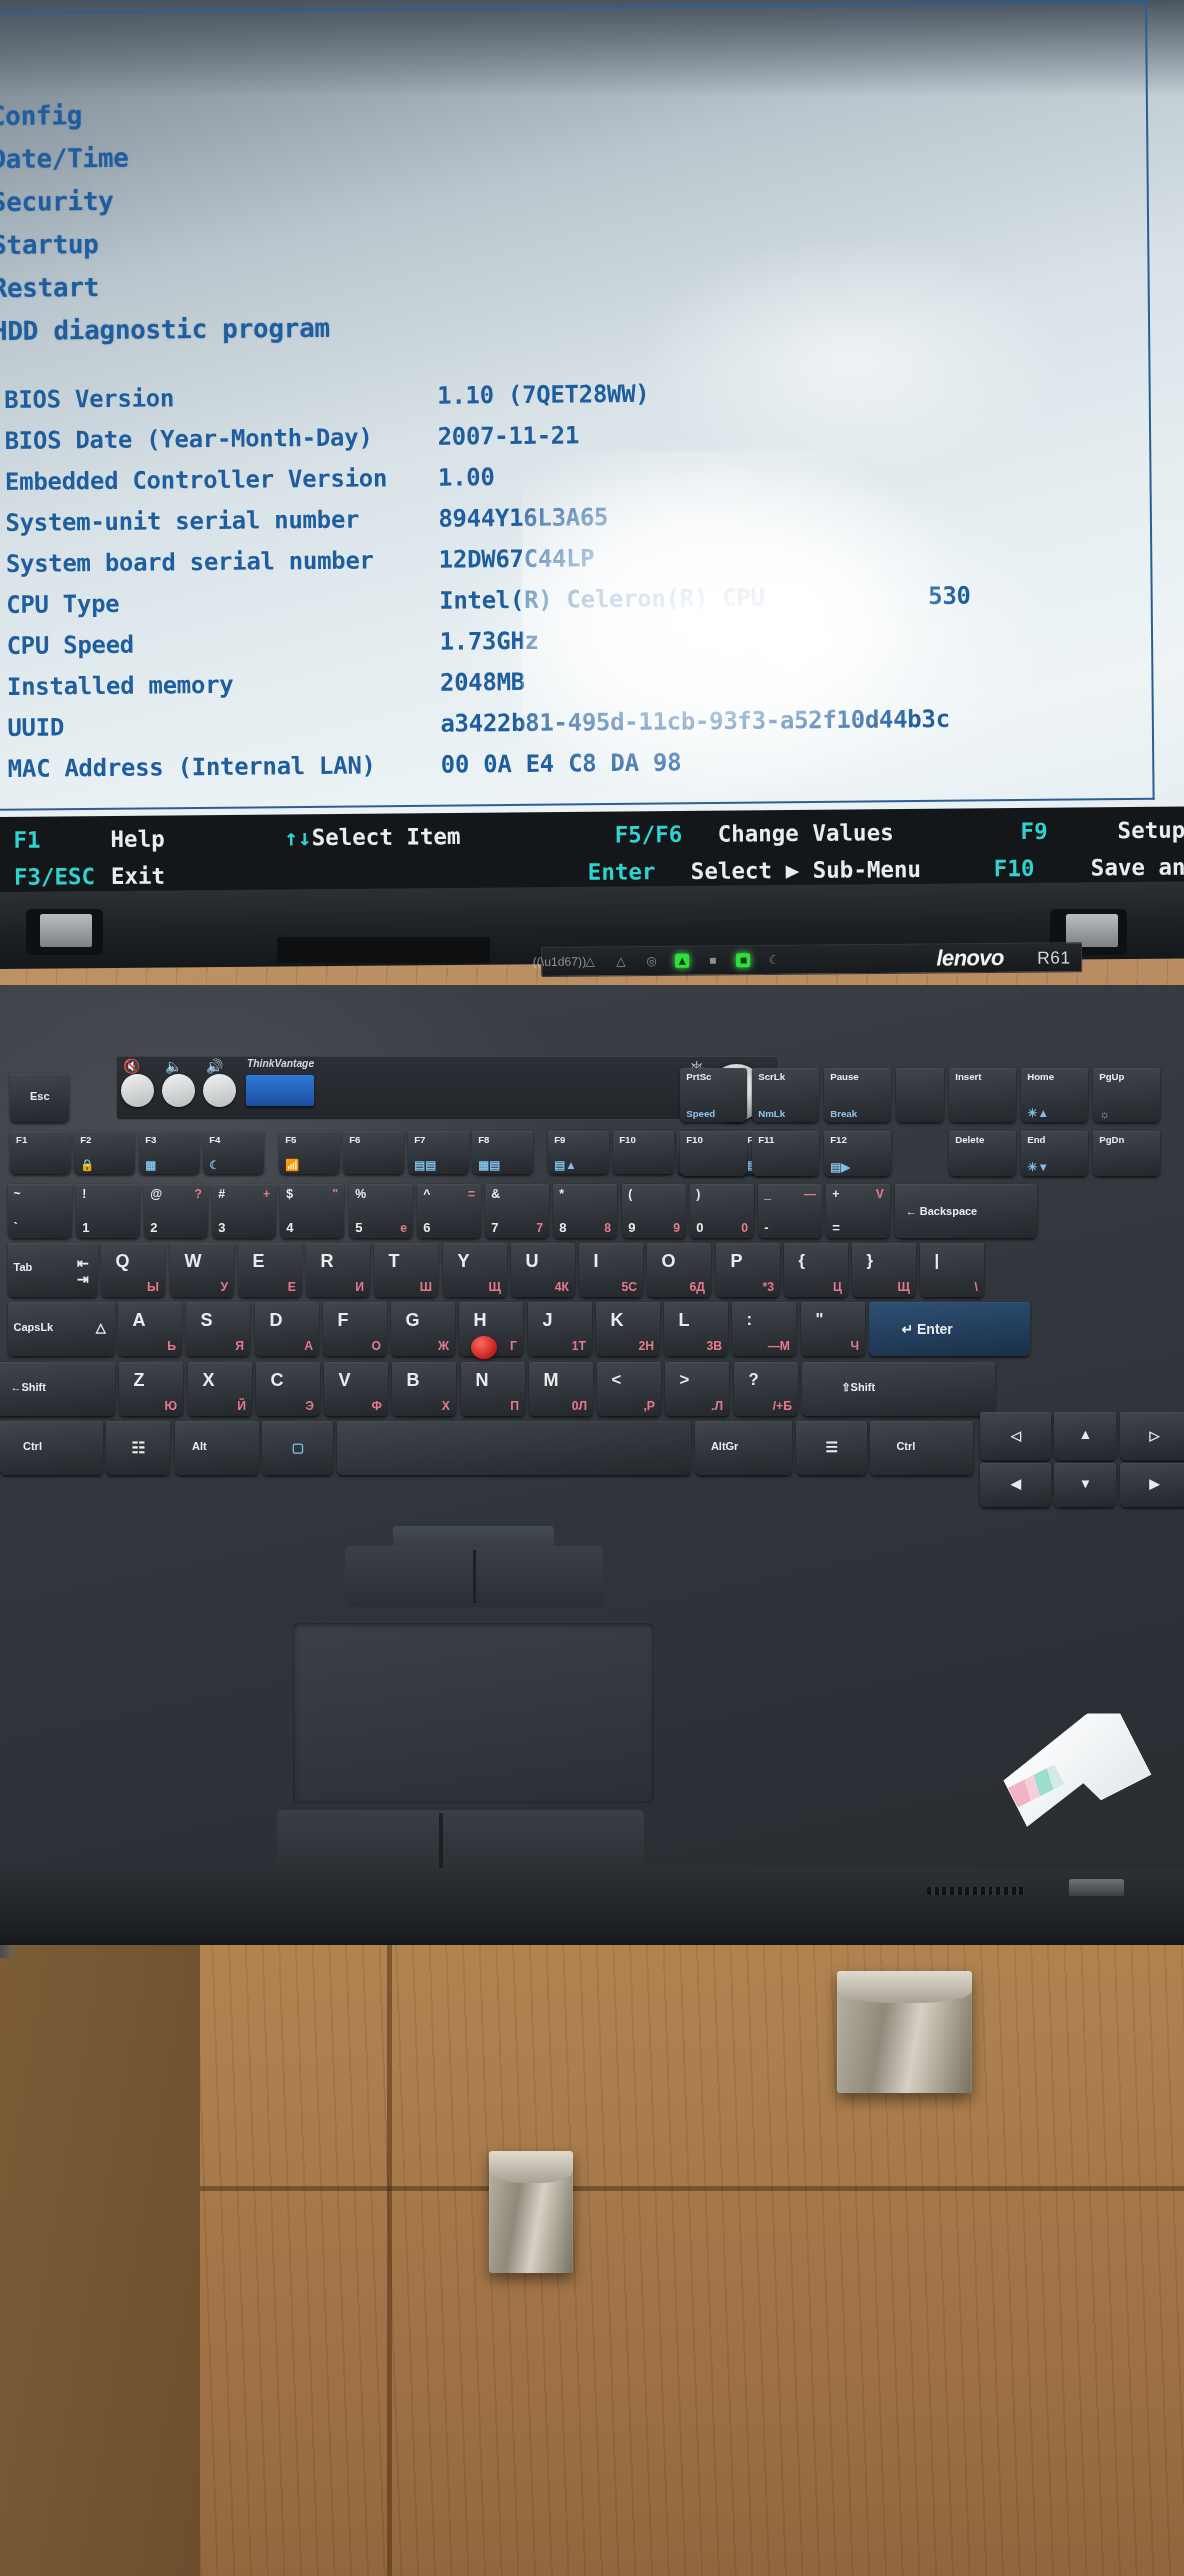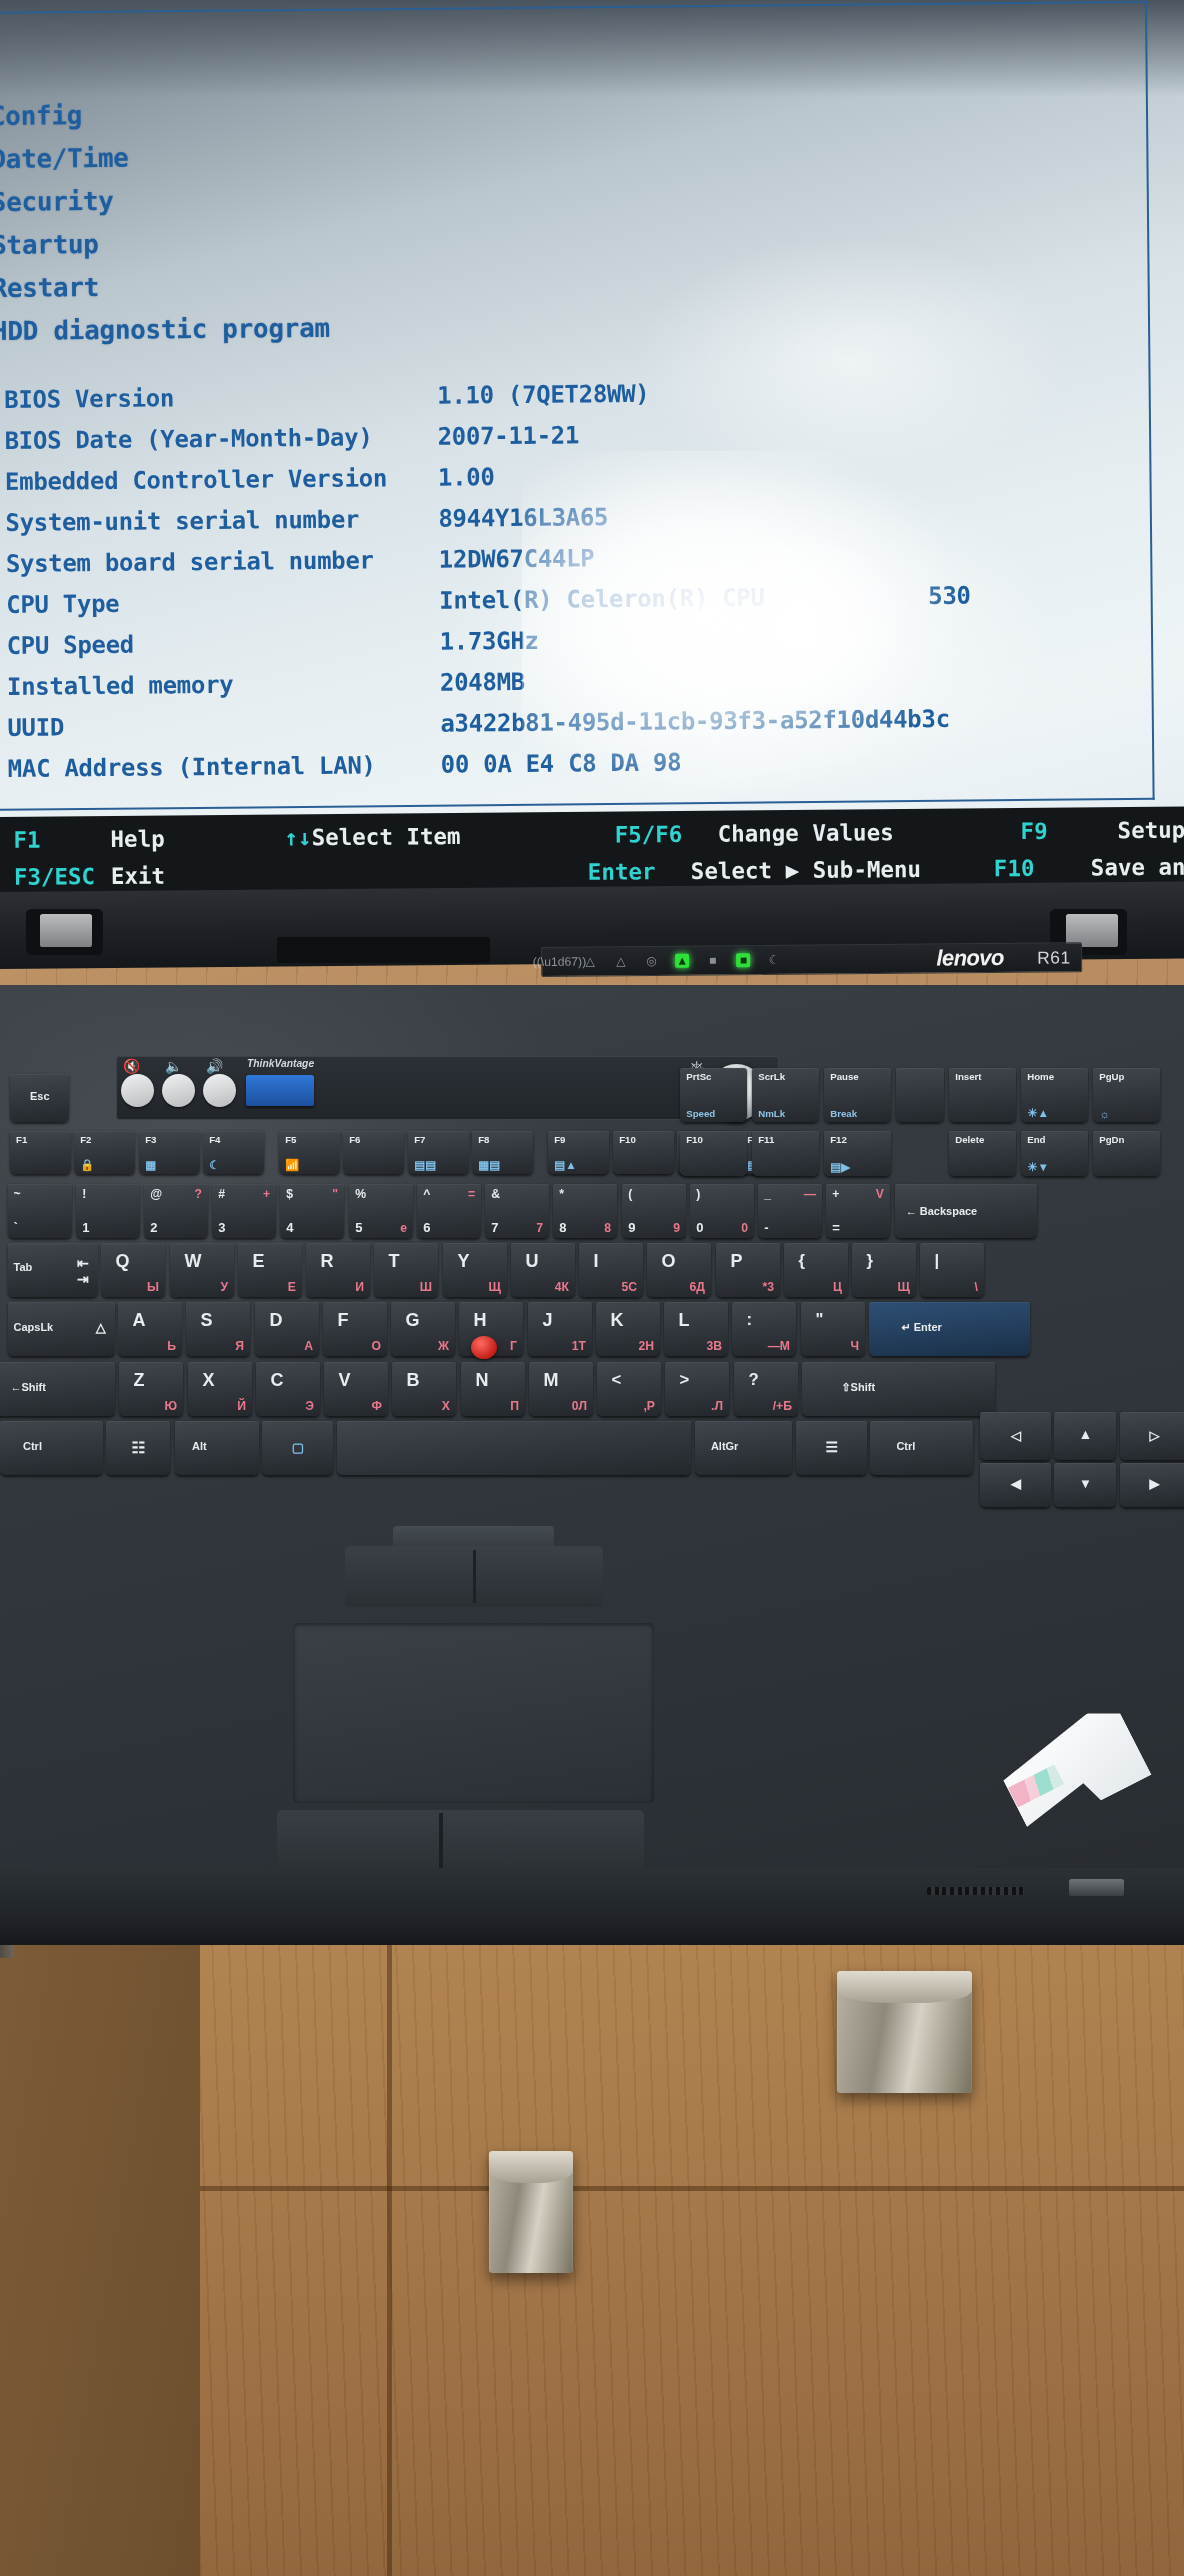--- a/index.html
+++ b/index.html
@@ -714,21 +714,21 @@
         </div>
       <div class="key" style="left:726px;top:176px; width:64px; height:54px;">
           <span class="lbl" style="top:7.7px;left:14px;font-size:16.7px;">:</span>
           <span class="cyr">—М</span>
         </div>
       <div class="key" style="left:795px;top:176px; width:64px; height:54px;">
           <span class="lbl" style="top:7.7px;left:14px;font-size:16.7px;">"</span>
           <span class="cyr">Ч</span>
         </div>
       <div class="key enter small" style="left:863px;top:176px; width:161px; height:54px;">
-          <span class="lbl" style="left:32px;top:19.3px;font-size:11px;">↵ Enter</span>
+          <span class="lbl" style="left:32px;top:19.3px;font-size:14px;">↵ Enter</span>
         </div>
 
       <div class="key small" style="left:-26px; top:236px; width:135px; height:54px;">
           <span class="lbl" style="left:30px;top:19.3px;">←Shift</span>
         </div>
       <div class="key" style="left:113px; top:236px; width:64px; height:54px;">
           <span class="lbl" style="top:7.7px;left:14px;font-size:18px;">Z</span>
           <span class="cyr">Ю</span>
         </div>
       <div class="key" style="left:182px; top:236px; width:64px; height:54px;">

